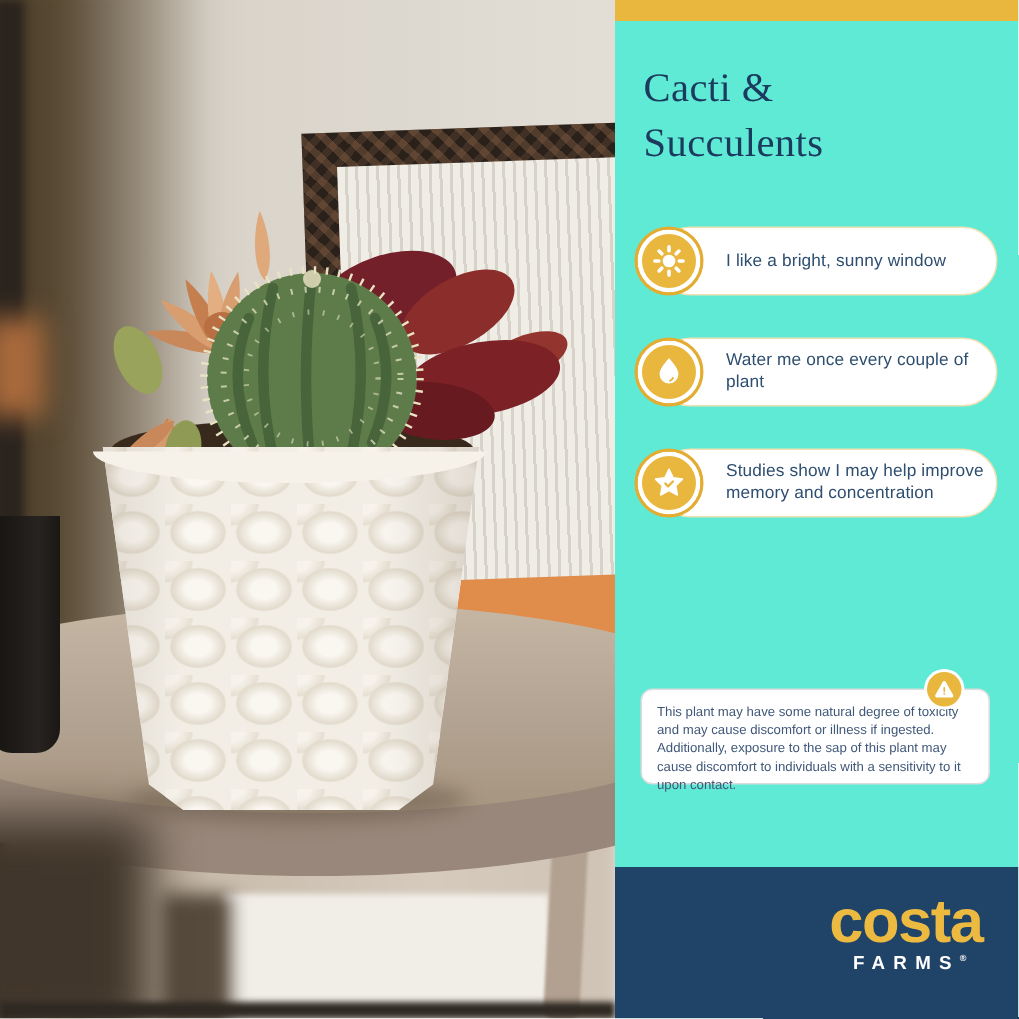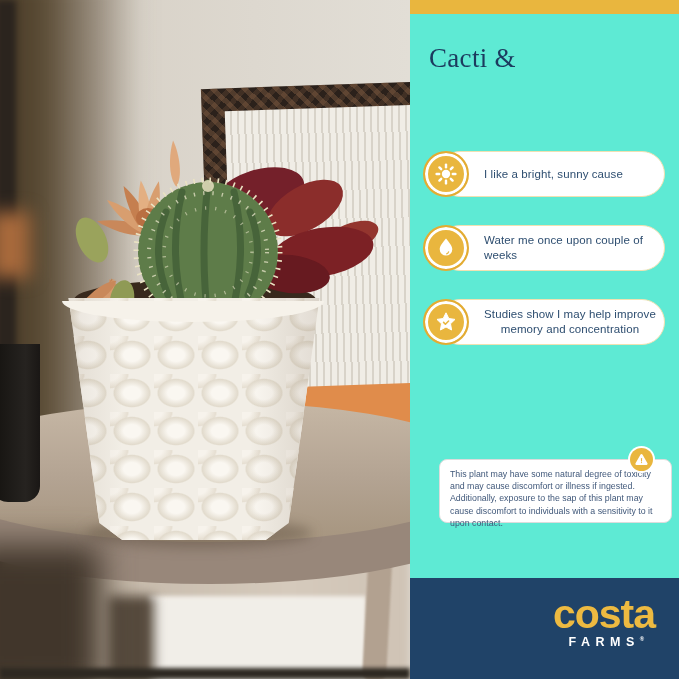--- a/index.html
+++ b/index.html
@@ -38,28 +38,28 @@
       radial-gradient(ellipse 26px 20px at 0px 0px,#f7f3ec 32%,#e6dfd2 68%,rgba(0,0,0,0) 74%);
     background-size:100% 100%,44px 38px,44px 38px;}
   .rim-front{left:62px;top:280px;width:262px;height:42px;border-radius:50%;background:#f6f2ea;clip-path:inset(50% 0 0 0);}
   .bottom-strip{left:0;top:668px;width:410px;height:11px;background:#2e2922;filter:blur(2px);}
 
   
   .panel{position:absolute;left:410px;top:0;width:269px;height:679px;background:#5eead4;padding-left:33px;}
   .topbar{position:absolute;left:0;top:0;width:269px;height:14px;background:#E9B63E;}
   .title{position:absolute;left:19px;top:40px;font-family:"Liberation Serif",serif;font-size:27px;line-height:37px;color:#1C3A5E;letter-spacing:.3px;}
   .feature{position:absolute;left:13px;width:246px;height:46px;}
-  .f1{top:151px;} .f2{top:225px;} .f3{top:299px;text-align:center;} .f4{top:373px;}
+  .f1{top:151px;} .f2{top:225px;} .f3{top:299px;} .f4{top:373px;}
   .pill{position:absolute;left:14px;top:0;width:228px;height:46px;box-sizing:border-box;border:1px solid #F0E1B2;border-radius:23px;background:#fff;
     display:flex;align-items:center;padding-left:46px;padding-right:8px;}
   .pill-text{font-size:11.5px;line-height:15px;color:#2E4E70;letter-spacing:.1px;}
   .badge{position:absolute;left:0;top:0;width:46px;height:46px;border-radius:50%;background:#E9B63E;border:2px solid #E3AC33;box-shadow:inset 0 0 0 3px #fff;box-sizing:border-box;display:flex;align-items:center;justify-content:center;}
   .badge svg{width:24px;height:24px;display:block;}
 
-  .warning{position:absolute;left:17px;top:459px;width:233px;height:64px;box-sizing:border-box;border:1px solid #DCDCDC;border-radius:8px;background:#fff;padding:8px 10px;margin-left:12px;}
+  .warning{position:absolute;left:17px;top:459px;width:233px;height:64px;box-sizing:border-box;border:1px solid #DCDCDC;border-radius:8px;background:#fff;padding:8px 10px;}
   .warning-text{font-size:8.8px;line-height:12.2px;color:#40587A;}
   .warn-badge{position:absolute;right:18px;top:-12px;width:23px;height:23px;border-radius:50%;background:#E9B63E;box-shadow:0 0 0 2px #fff;display:flex;align-items:center;justify-content:center;}
   .warn-badge svg{width:15px;height:15px;display:block;}
 
   .footer{position:absolute;left:0;top:578px;width:269px;height:101px;background:#204368;}
   .logo{position:absolute;right:24px;top:16px;text-align:center;}
   .logo-costa{font-family:Liberation Sans, sans-serif;font-weight:bold;font-size:41px;line-height:40px;color:#EDBA41;letter-spacing:-1px;}
   .logo-farms{margin-top:1px;font-size:12.5px;color:#ffffff;letter-spacing:5.5px;padding-left:5px;font-weight:bold;}
   .logo-farms sup{font-size:6px;letter-spacing:0;vertical-align:super;}
 </style>
@@ -140,46 +140,47 @@
     <div class="layer pot-body"></div>
     <div class="layer rim-front"></div>
     <div class="layer bottom-strip"></div>
   </div>
 
   <div class="panel">
     <div class="topbar"></div>
 
     <div class="title">
       <div>Cacti &amp;</div>
+      <div>Succulents</div>
     </div>
 
     <div class="feature f1">
       <div class="pill">
-        <span class="pill-text">I like a bright, sunny cause</span>
+        <span class="pill-text">I like a bright, sunny window</span>
       </div>
       <div class="badge">
         <svg viewBox="0 0 24 24">
           <circle cx="12" cy="12" r="4.2" fill="#fff"></circle>
           <g stroke="#fff" stroke-width="2.4" stroke-linecap="round">
             <line x1="12" y1="2.6" x2="12" y2="5.2"></line>
               <line x1="12" y1="18.8" x2="12" y2="21.4"></line>
             <line x1="2.6" y1="12" x2="5.2" y2="12"></line>
               <line x1="18.8" y1="12" x2="21.4" y2="12"></line>
             <line x1="5.4" y1="5.4" x2="7.2" y2="7.2"></line>
               <line x1="16.8" y1="16.8" x2="18.6" y2="18.6"></line>
             <line x1="5.4" y1="18.6" x2="7.2" y2="16.8"></line>
               <line x1="16.8" y1="7.2" x2="18.6" y2="5.4"></line>
           </g>
         </svg>
       </div>
     </div>
 
     <div class="feature f2">
       <div class="pill">
-        <span class="pill-text">Water me once upon couple of weeks</span>
+        <span class="pill-text">Water me once every couple of plant</span>
       </div>
       <div class="badge">
         <svg viewBox="0 0 24 24">
           <path d="M12 2.6c-3.4 4.2-6.3 7.5-6.3 10.7a6.3 6.3 0 0 0 12.6 0C18.3 10.1 15.4 6.8 12 2.6z" fill="#fff"></path>
           <path d="M14.6 15.9a3 3 0 0 1-1.9 1.9" stroke="#E9B63E" stroke-width="1.3" fill="none" stroke-linecap="round"></path>
         </svg>
       </div>
     </div>
 
     <div class="feature f3">

